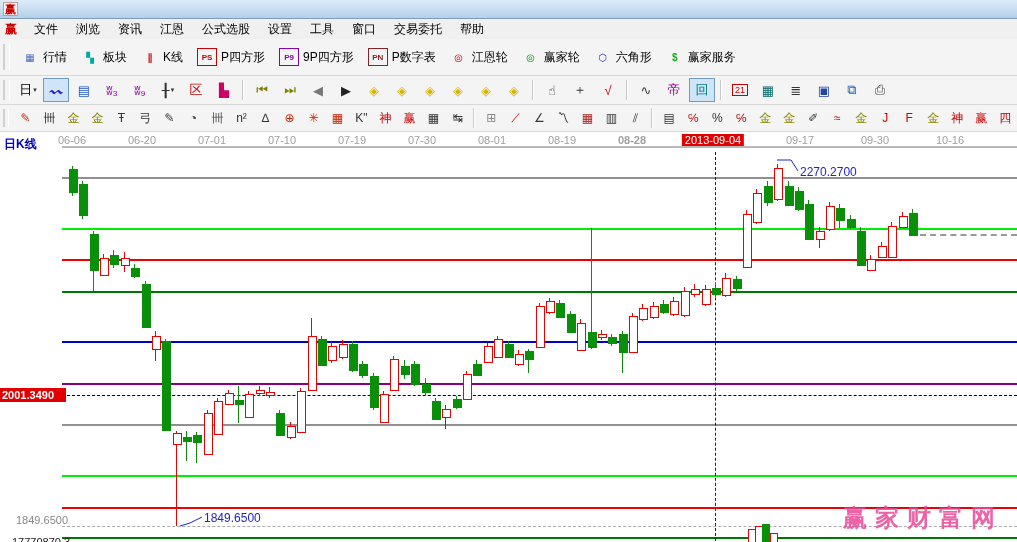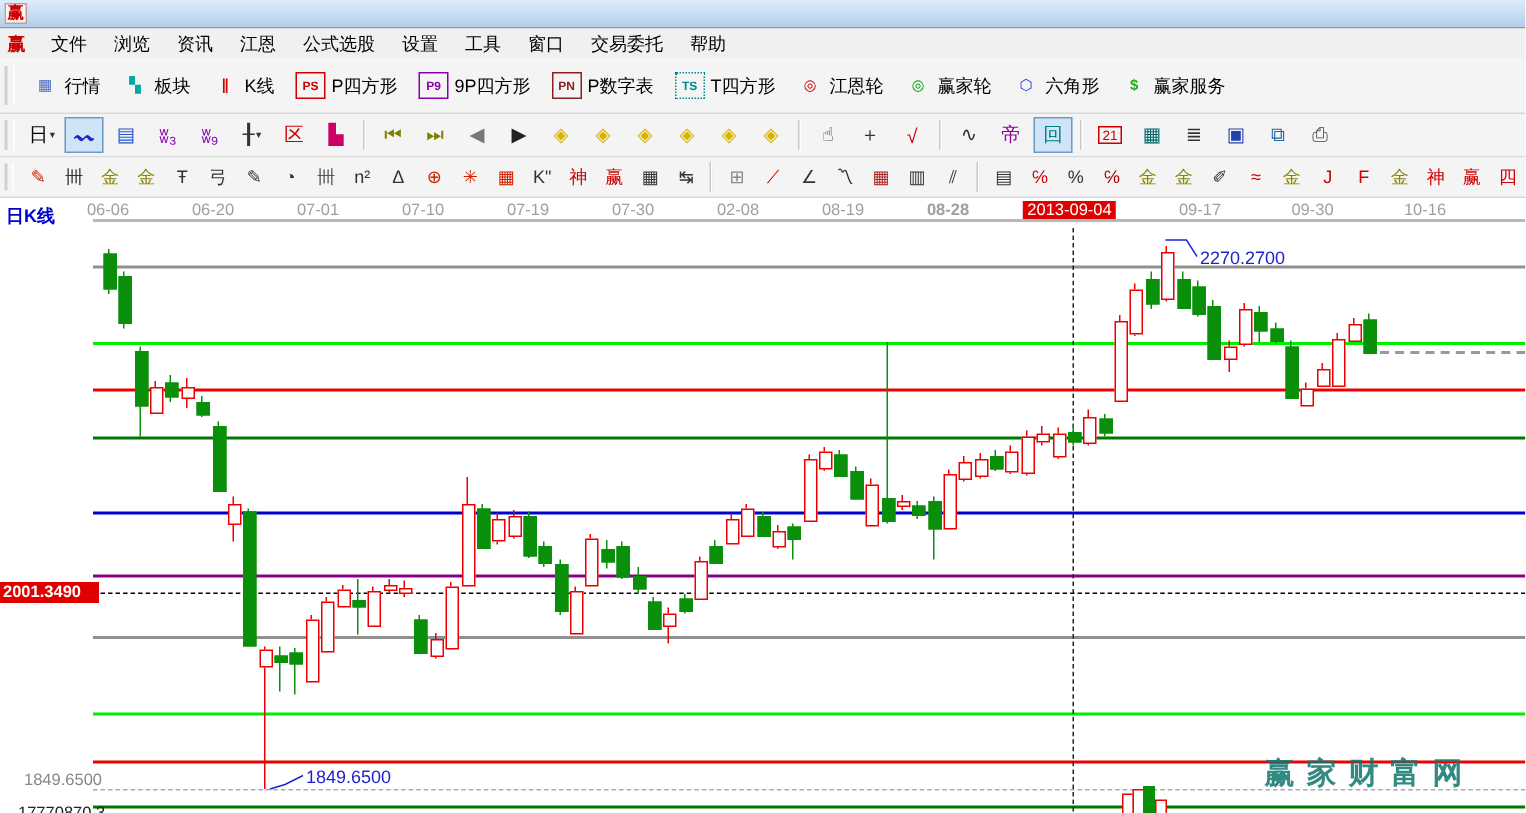--- a/index.html
+++ b/index.html
@@ -37,21 +37,21 @@
   .candle-wick{position:absolute;width:1px;z-index:3;}
   .candle-body{position:absolute;width:7px;z-index:3;}
   .up .candle-body{background:#fff;border:1px solid #ee0000;}
   .dn .candle-body{background:#0a8f0a;border:1px solid #0a8f0a;}
   .ylabel{position:absolute;font-size:11px;z-index:6;}
   .ylabel.redbox{background:#e00000;color:#fff;font-weight:bold;left:0;width:62px;padding:1px 2px;}
   .ylabel.gray{color:#888;left:16px;}
   .ylabel.dark{color:#222;left:12px;}
   .anno{position:absolute;color:#2222cc;font-size:12px;z-index:6;}
   .lastclose{position:absolute;border-top:2px dashed #999;z-index:2;}
-  .watermark{position:absolute;color:#0f766e;font-size:20px;font-weight:bold;letter-spacing:8px;
+  .watermark{position:absolute;color:#ec4899;font-size:24px;font-weight:bold;letter-spacing:8px;
     opacity:.85;z-index:1;}
   .volbar{position:absolute;bottom:0;width:6px;z-index:3;}
   .volbar.up{background:#fff;border:1px solid #ee0000;}
   .volbar.dn{background:#0a8f0a;border:1px solid #0a8f0a;}
   svg.ptr{position:absolute;left:0;top:0;width:1017px;height:414px;z-index:5;pointer-events:none;}
 </style>
 </head>
 <body>
 
 <div class="titlebar">
@@ -92,24 +92,20 @@
     </span>
     <span class="tb1-item">
       <span class="tb1-icon box-solid" style="color: rgb(136, 0, 170);">P9</span>
       <span class="tb1-label">9P四方形</span>
     </span>
     <span class="tb1-item">
       <span class="tb1-icon box-solid" style="color: rgb(136, 34, 34);">PN</span>
       <span class="tb1-label">P数字表</span>
     </span>
     <span class="tb1-item">
-      <span class="tb1-icon box-dot" style="color: rgb(0, 136, 136);">TS</span>
-      <span class="tb1-label">T四方形</span>
-    </span>
-    <span class="tb1-item">
       <span class="tb1-icon" style="color: rgb(204, 0, 0);">◎</span>
       <span class="tb1-label">江恩轮</span>
     </span>
     <span class="tb1-item">
       <span class="tb1-icon" style="color: rgb(0, 153, 0);">◎</span>
       <span class="tb1-label">赢家轮</span>
     </span>
     <span class="tb1-item">
       <span class="tb1-icon" style="color: rgb(34, 51, 204);">⬡</span>
       <span class="tb1-label">六角形</span>
@@ -352,21 +348,21 @@
 <div id="chart">
   <div class="kline-label">日K线</div>
   <div class="axis-line"></div>
   <div class="watermark" style="left:843px;top:370px;">赢家财富网</div>
 <div class="tick" style="left: 72px;">06-06</div>
     <div class="tick" style="left: 142px;">06-20</div>
     <div class="tick" style="left: 212px;">07-01</div>
     <div class="tick" style="left: 282px;">07-10</div>
     <div class="tick" style="left: 352px;">07-19</div>
     <div class="tick" style="left: 422px;">07-30</div>
-    <div class="tick" style="left: 492px;">02-08</div>
+    <div class="tick" style="left: 492px;">08-01</div>
     <div class="tick" style="left: 562px;">08-19</div>
     <div class="tick" style="left: 632px; font-weight: bold;">08-28</div>
     <div class="tick hl" style="left: 713px;">2013-09-04</div>
     <div class="tick" style="left: 800px;">09-17</div>
     <div class="tick" style="left: 875px;">09-30</div>
     <div class="tick" style="left: 950px;">10-16</div>
     <div class="level" style="top: 45px; height: 2px; background: rgb(144, 144, 144);"></div>
     <div class="level" style="top: 96px; height: 2px; background: rgb(0, 238, 0);"></div>
     <div class="level" style="top: 127px; height: 2px; background: rgb(238, 0, 0);"></div>
     <div class="level" style="top: 159px; height: 2px; background: rgb(0, 119, 0);"></div>

